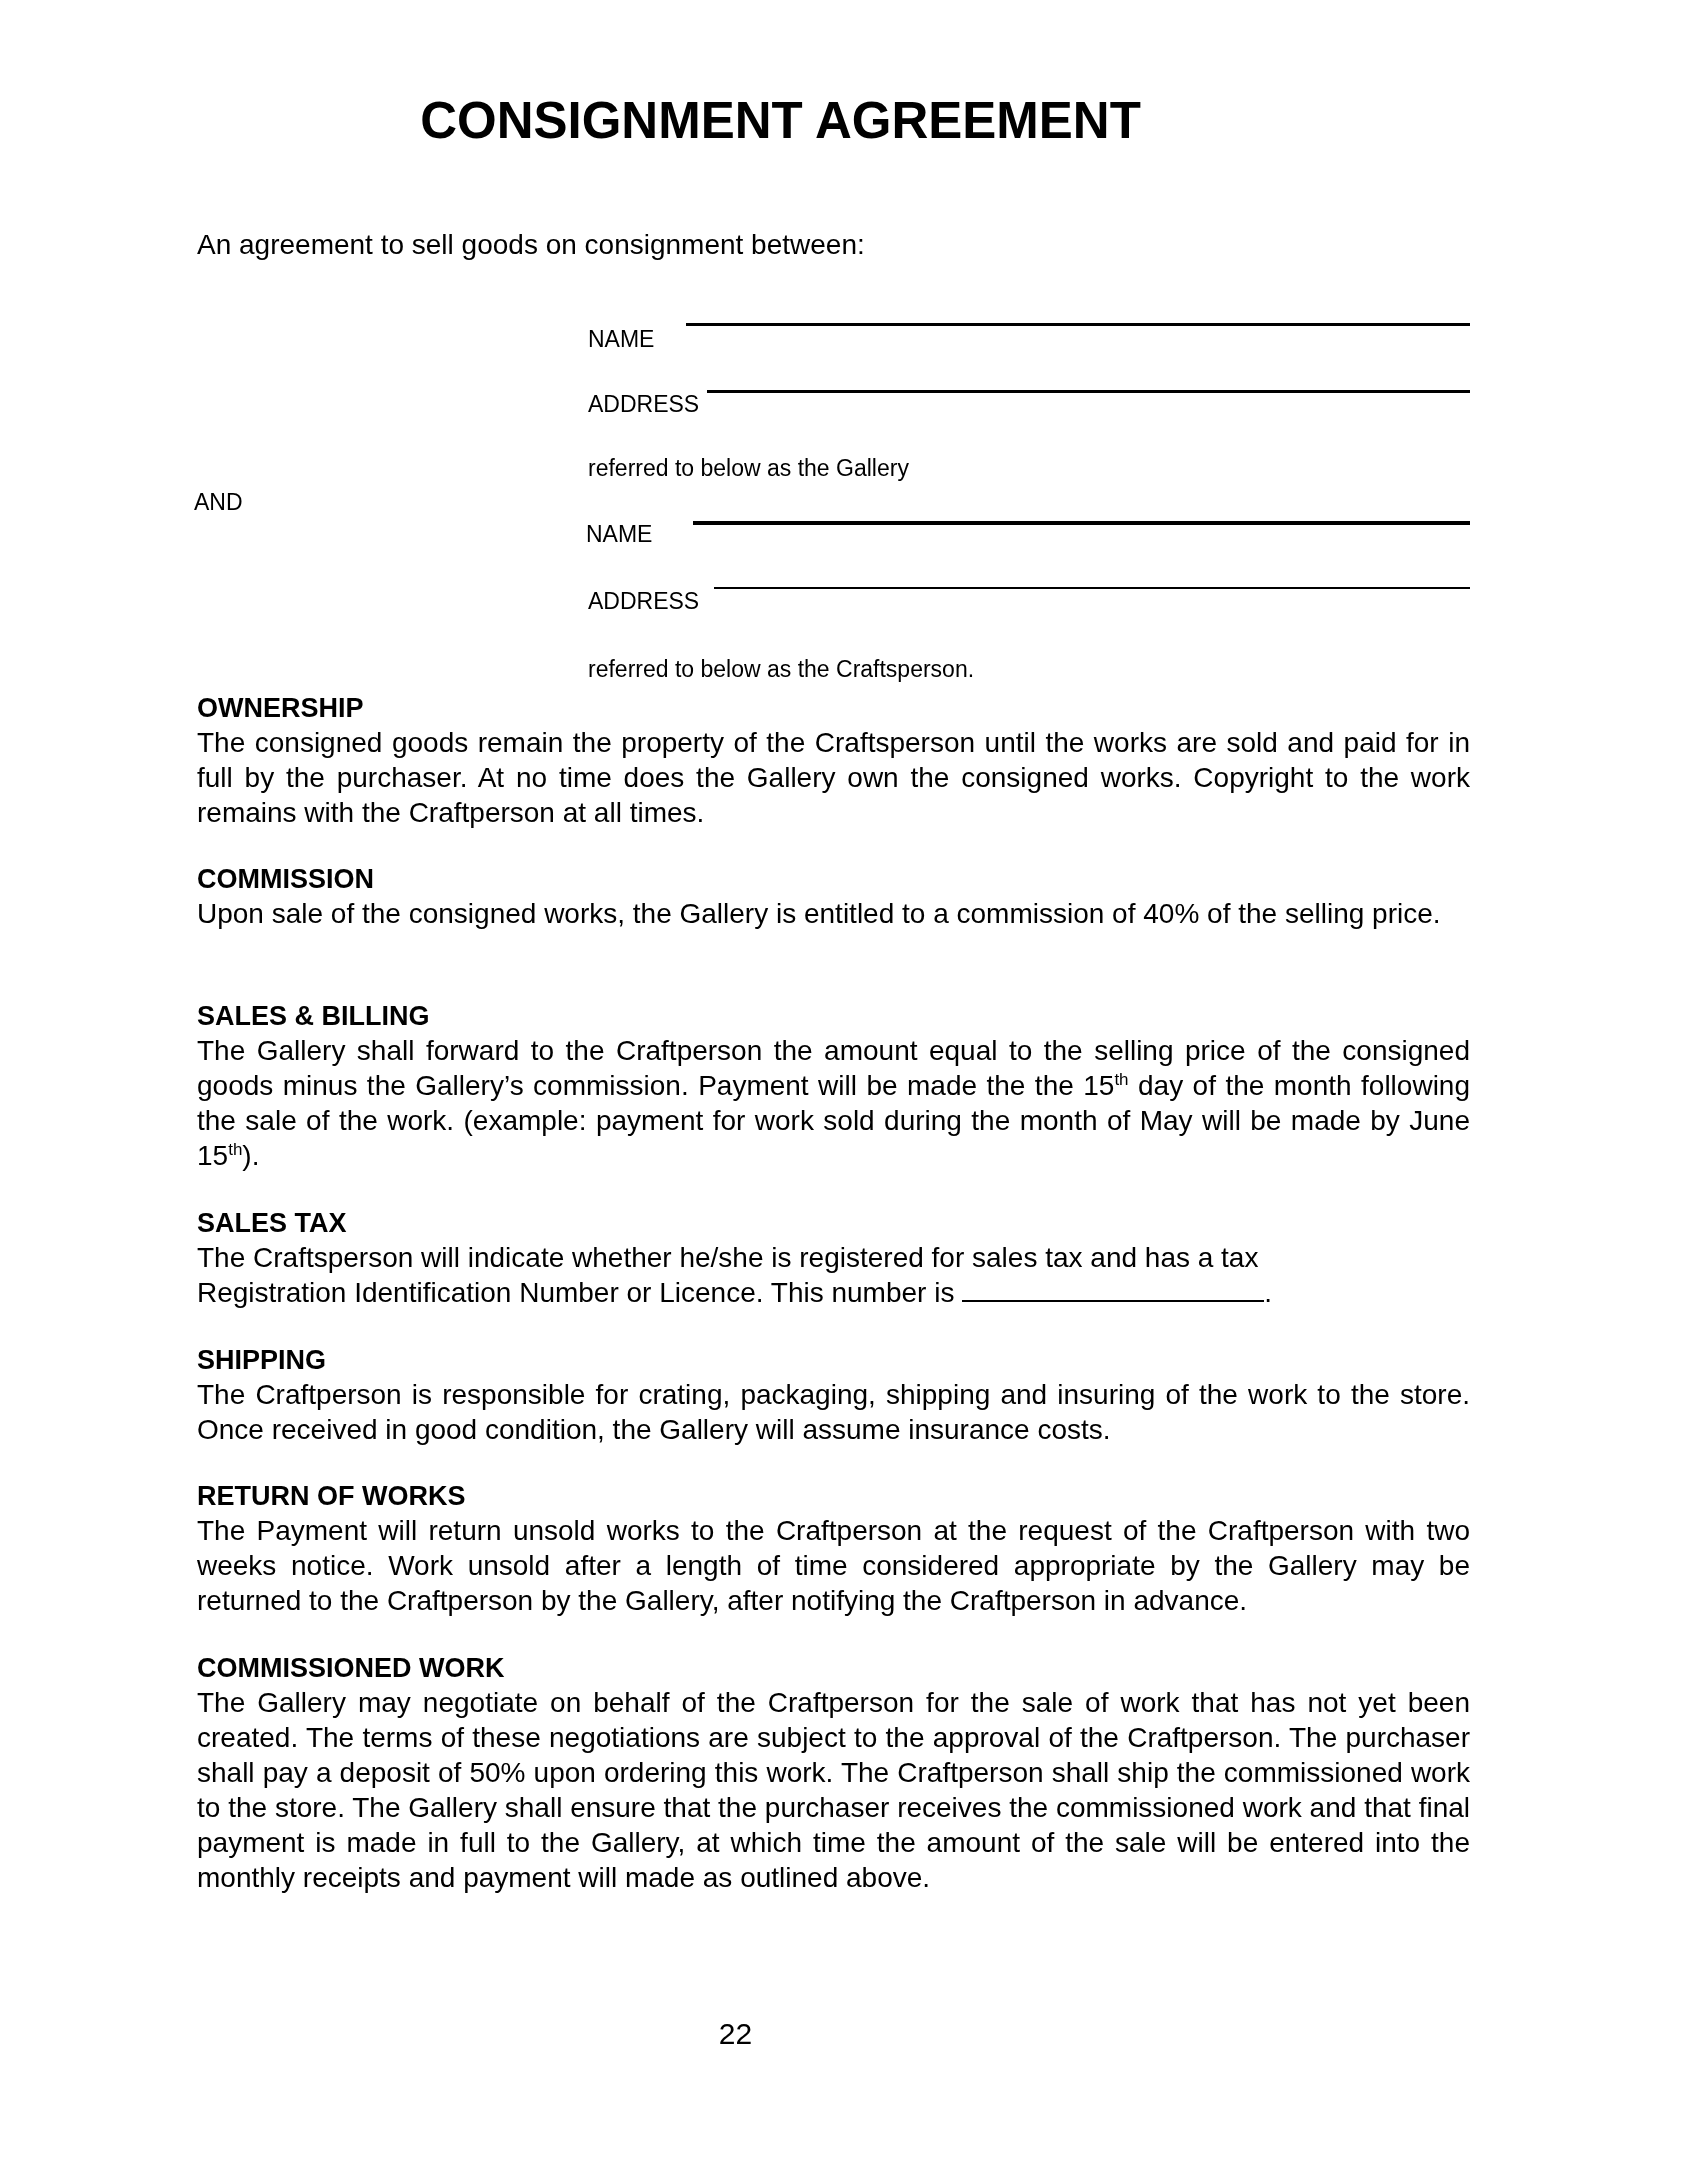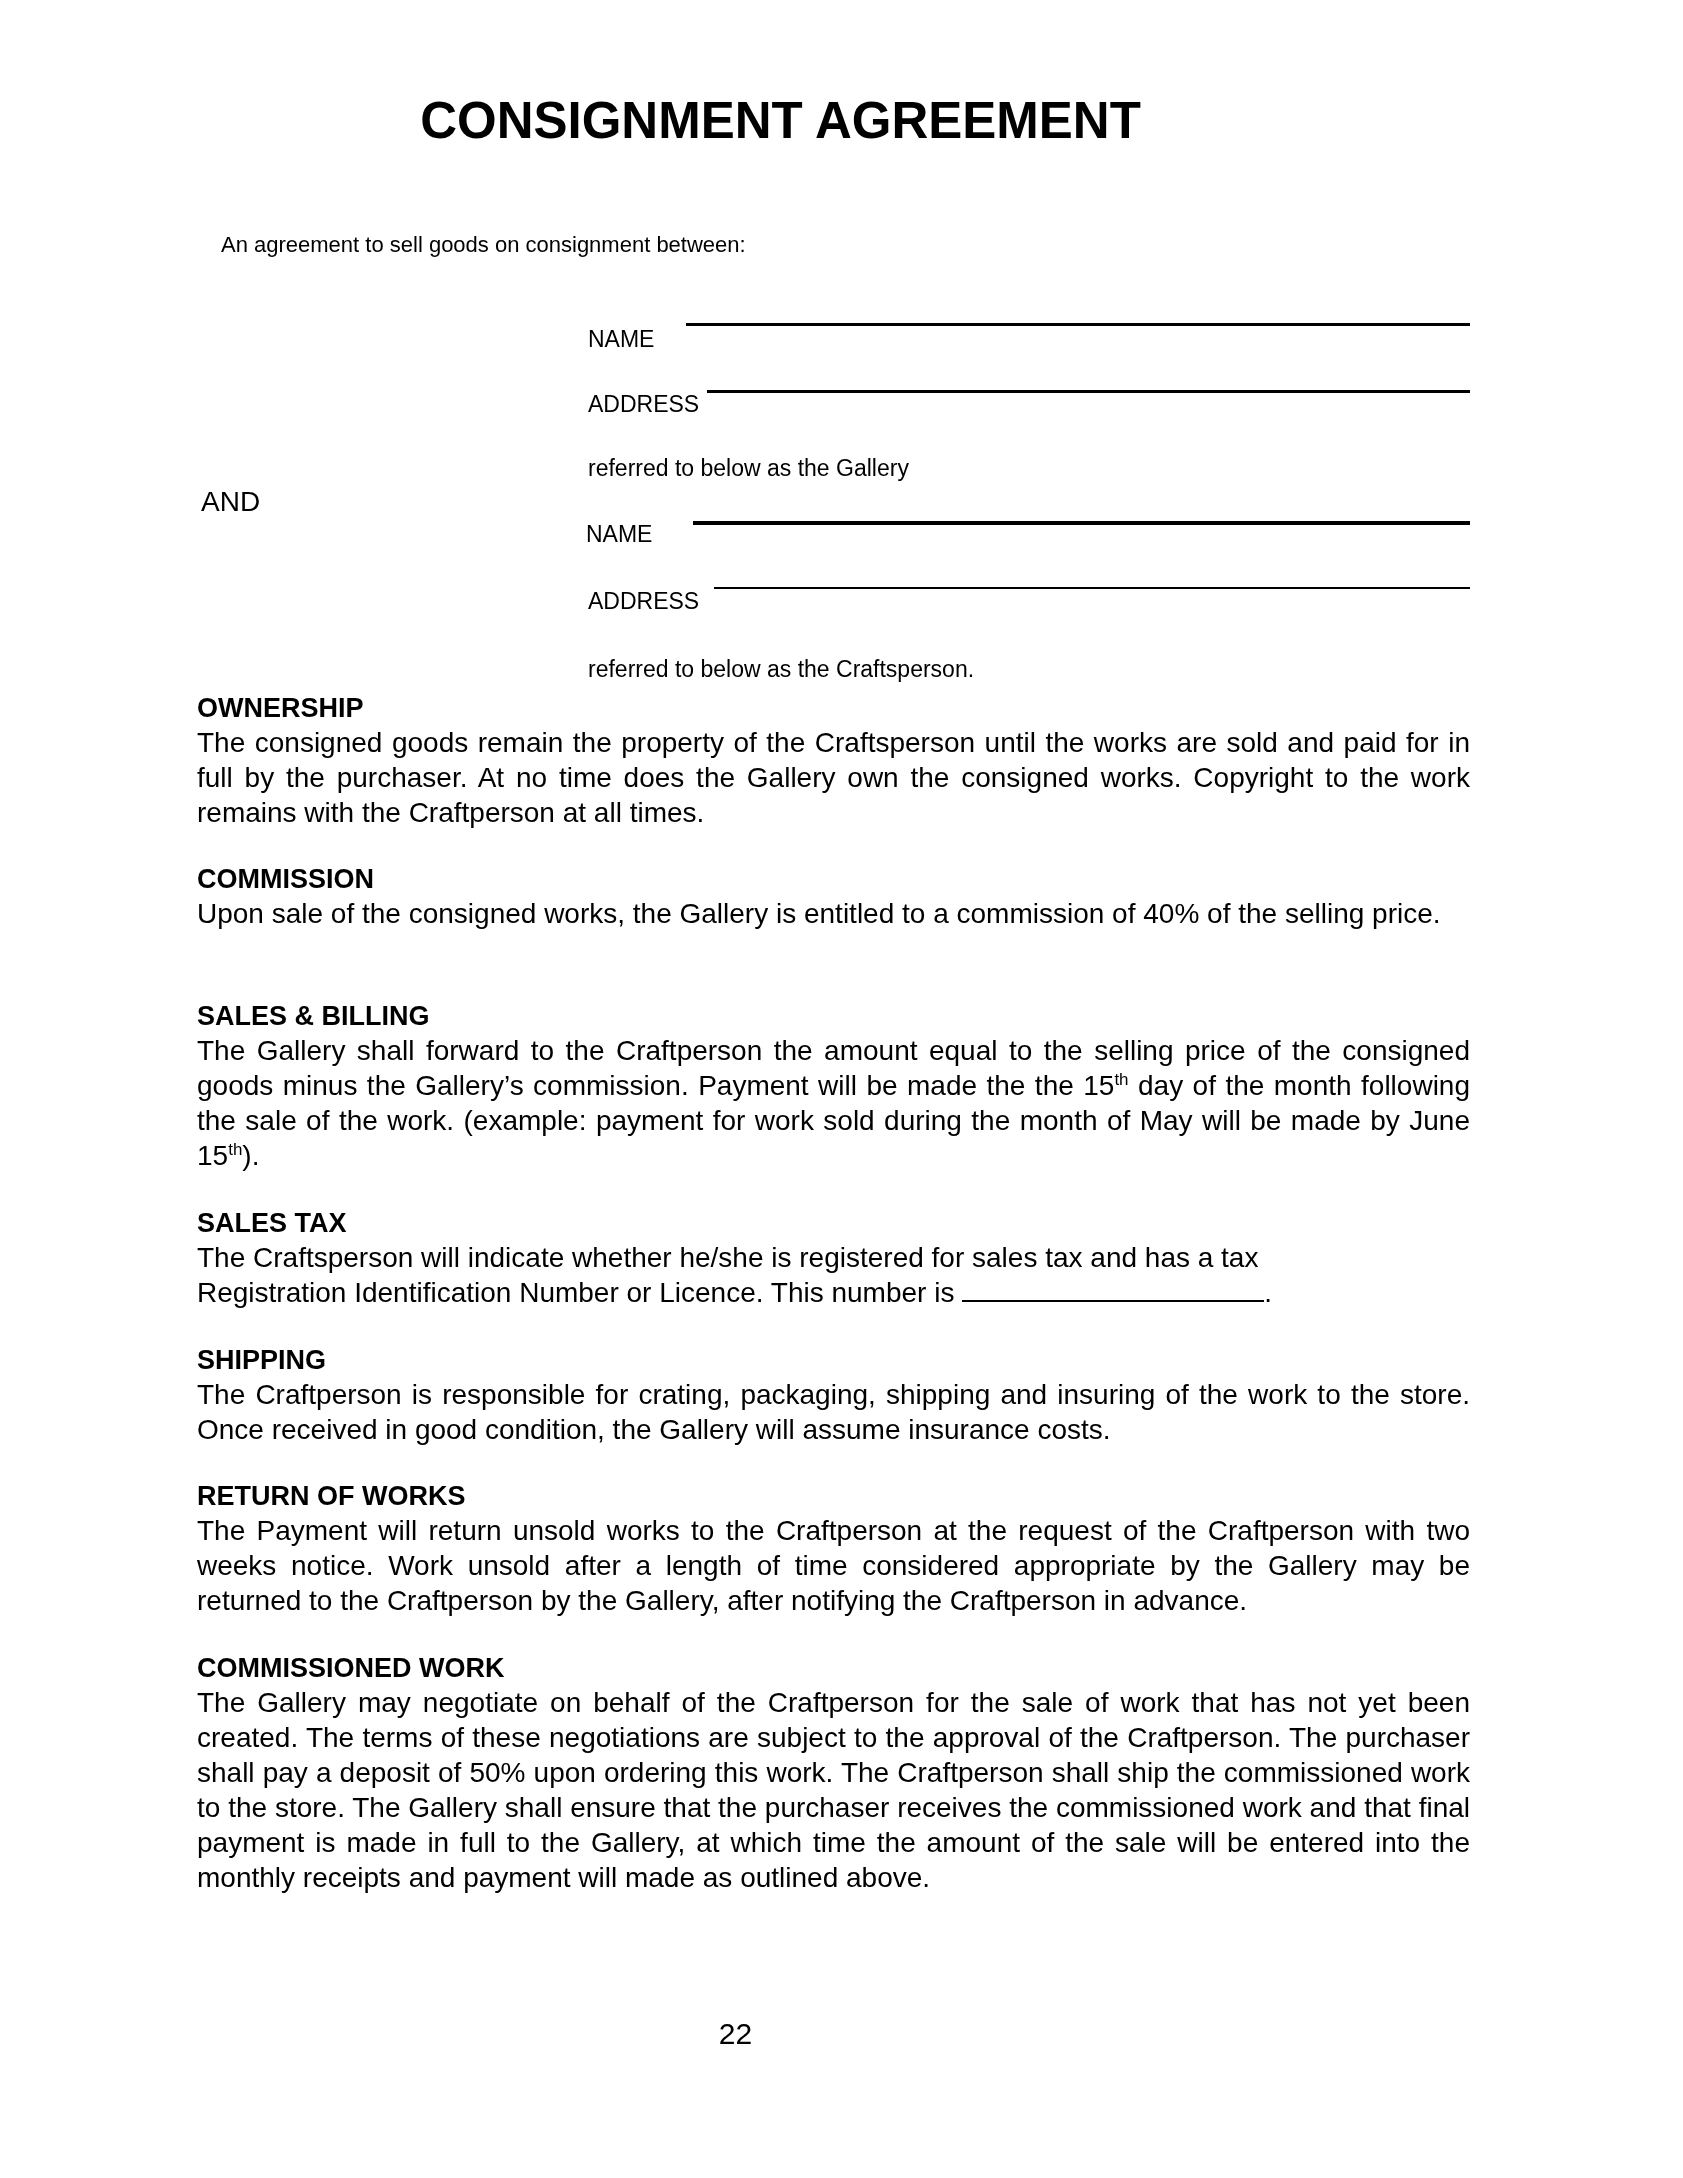--- a/index.html
+++ b/index.html
@@ -1,23 +1,23 @@
 <!DOCTYPE html>
 <html><head>
 <meta charset="utf-8">
 <style>
   html, body { margin:0; padding:0; background:#ffffff; }
   body { width:1683px; height:2178px; position:relative; overflow:hidden; color:#000;
          font-family:"Liberation Sans", sans-serif; }
   .abs { position:absolute; }
   .title { left:0; width:1561px; top:91px; text-align:center; font-weight:bold; font-size:51px; line-height:59px; }
-  .intro { left:197px; top:227px; font-size:22px; line-height:36px;margin-left:24px; }
+  .intro { left:197px; top:227px; font-size:28px; line-height:36px; }
   .flabel { font-size:23px; line-height:28px;margin-top:29px; }
   .fline { position:absolute; background:#000; }
-  .and { left:201px; top:484px; font-size:28px; line-height:36px;text-align:center; }
+  .and { left:194px; top:484px; font-size:23px; line-height:36px;text-align:center; }
   .section { position:absolute; left:197px; width:1273px; }
   .heading { font-weight:bold; font-size:27px; line-height:34px; }
   .body { font-size:28px; line-height:35px; text-align:justify; }
   .body.nojust { text-align:left; }
   sup { font-size:17px; line-height:0; vertical-align:super; }
   .blank { display:inline-block; width:302px; border-bottom:2px solid #000; height:22px; vertical-align:baseline; }
   .pagenum { left:0; width:1471px; top:2017px; text-align:center; font-size:30px; line-height:34px; }
 </style>
 </head>
 <body>

